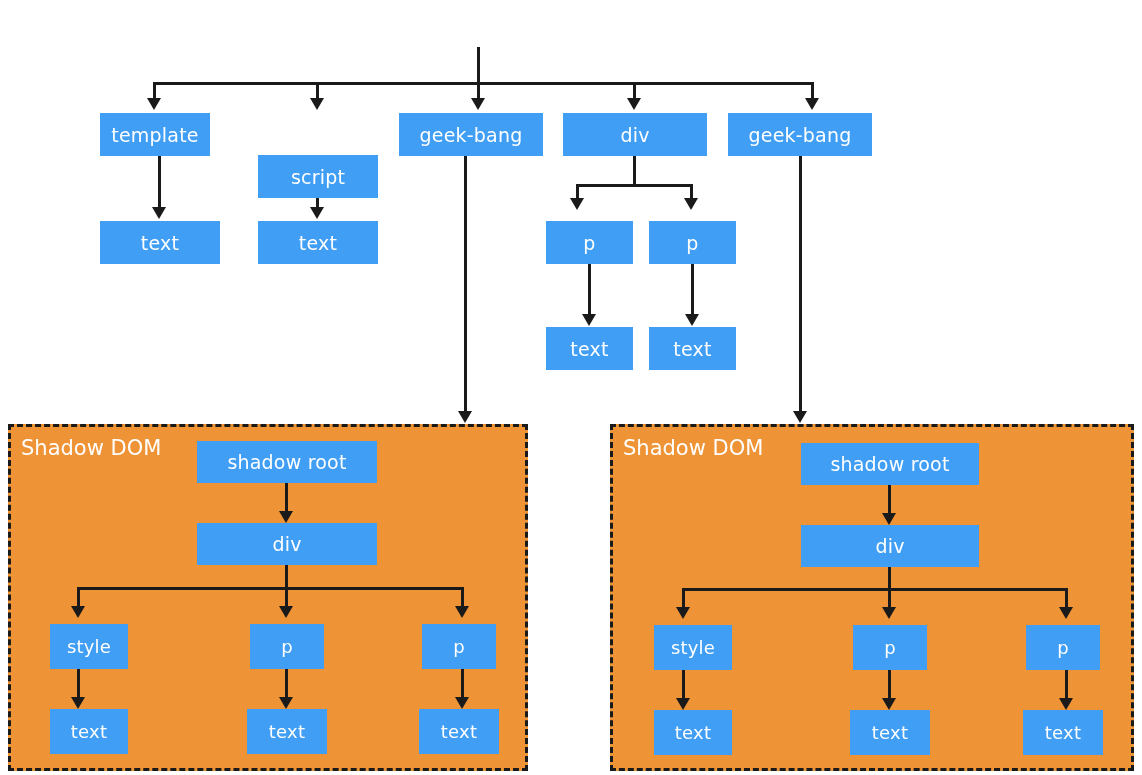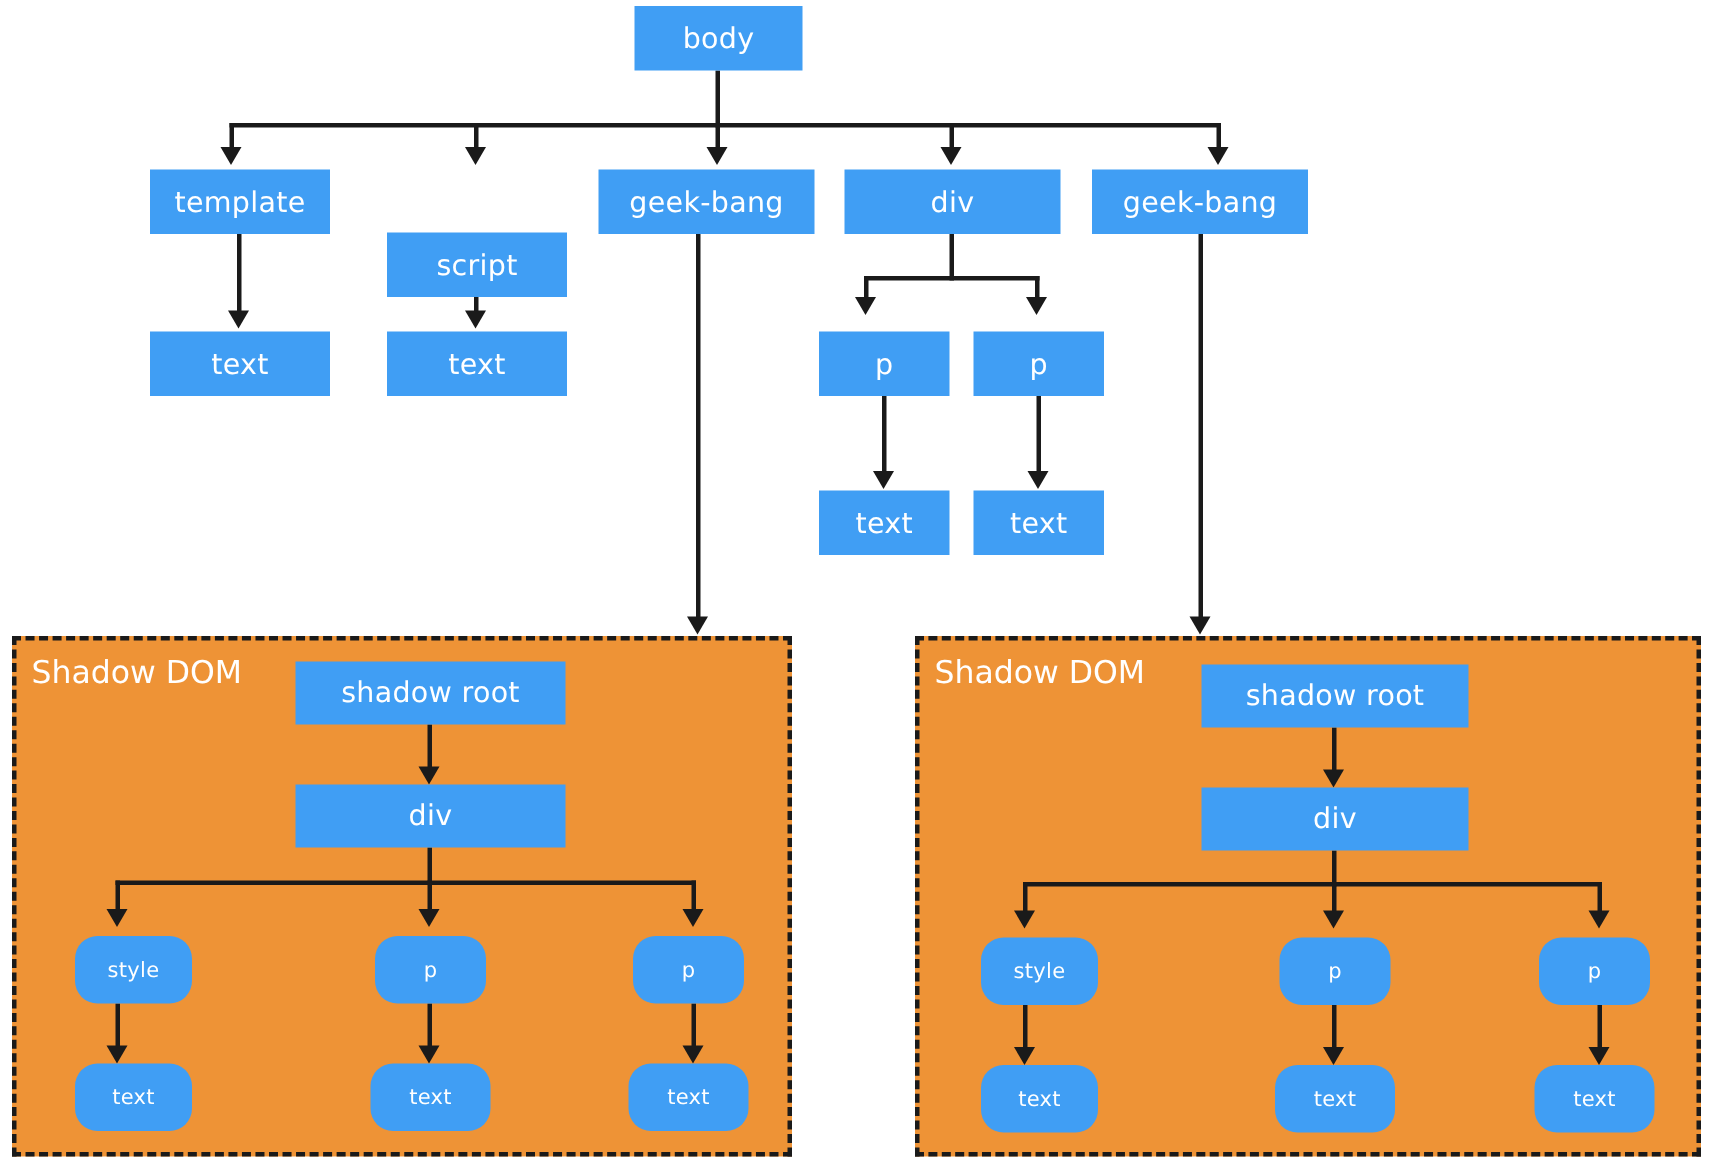--- a/index.html
+++ b/index.html
@@ -16,21 +16,21 @@
     background:#409ef4;
     color:#ffffff;
     display:flex;align-items:center;justify-content:center;
     font-size:19px;
     font-weight:400;
     letter-spacing:.2px;
     box-sizing:border-box;
     white-space:nowrap;
     z-index:5;
   }
-  .node.small{font-size:14px;border-radius:15px;}
+  .node.small{font-size:18px;}
 
   
   .panel{
     position:absolute;
     background:#ee9336;
     border:3px dashed #1a1a1a;
     box-sizing:border-box;
     z-index:1;
   }
   .panel-label{
@@ -54,44 +54,41 @@
     border-right:7px solid transparent;
     border-top:12px solid #1a1a1a;
     z-index:4;
   }
 </style>
 </head>
 <body>
 
 <div id="stage">
 
-  <div class="node" style="left:423px;top:4px;width:112px;height:43px;">
-    <span>body</span>
-  </div>
 
   <div class="ln lnv" style="left:477px;top:47px;width:3px;height:38px;"></div>
 
   <div class="ln lnh" style="left:153px;top:82px;width:660px;height:3px;"></div>
 
   <div class="ln lnv" style="left:153px;top:82px;width:3px;height:18px;"></div>
   <div class="arw" style="left:147px;top:98px;"></div>
 
   <div class="ln lnv" style="left:316px;top:82px;width:3px;height:18px;"></div>
   <div class="arw" style="left:310px;top:98px;"></div>
 
   <div class="ln lnv" style="left:477px;top:82px;width:3px;height:18px;"></div>
   <div class="arw" style="left:471px;top:98px;"></div>
 
   <div class="ln lnv" style="left:633px;top:82px;width:3px;height:18px;"></div>
   <div class="arw" style="left:627px;top:98px;"></div>
 
   <div class="ln lnv" style="left:811px;top:82px;width:3px;height:18px;"></div>
   <div class="arw" style="left:805px;top:98px;"></div>
 
-  <div class="node" style="left:100px;top:113px;width:120px;height:43px;">
+  <div class="node" style="left:100px;top:113px;width:110px;height:43px;">
     <span>template</span>
   </div>
   <div class="node" style="left:258px;top:113px;width:120px;height:43px;margin-top:42px;">
     <span>script</span>
   </div>
   <div class="node" style="left:399px;top:113px;width:144px;height:43px;">
     <span>geek-bang</span>
   </div>
   <div class="node" style="left:563px;top:113px;width:144px;height:43px;">
     <span>div</span>

